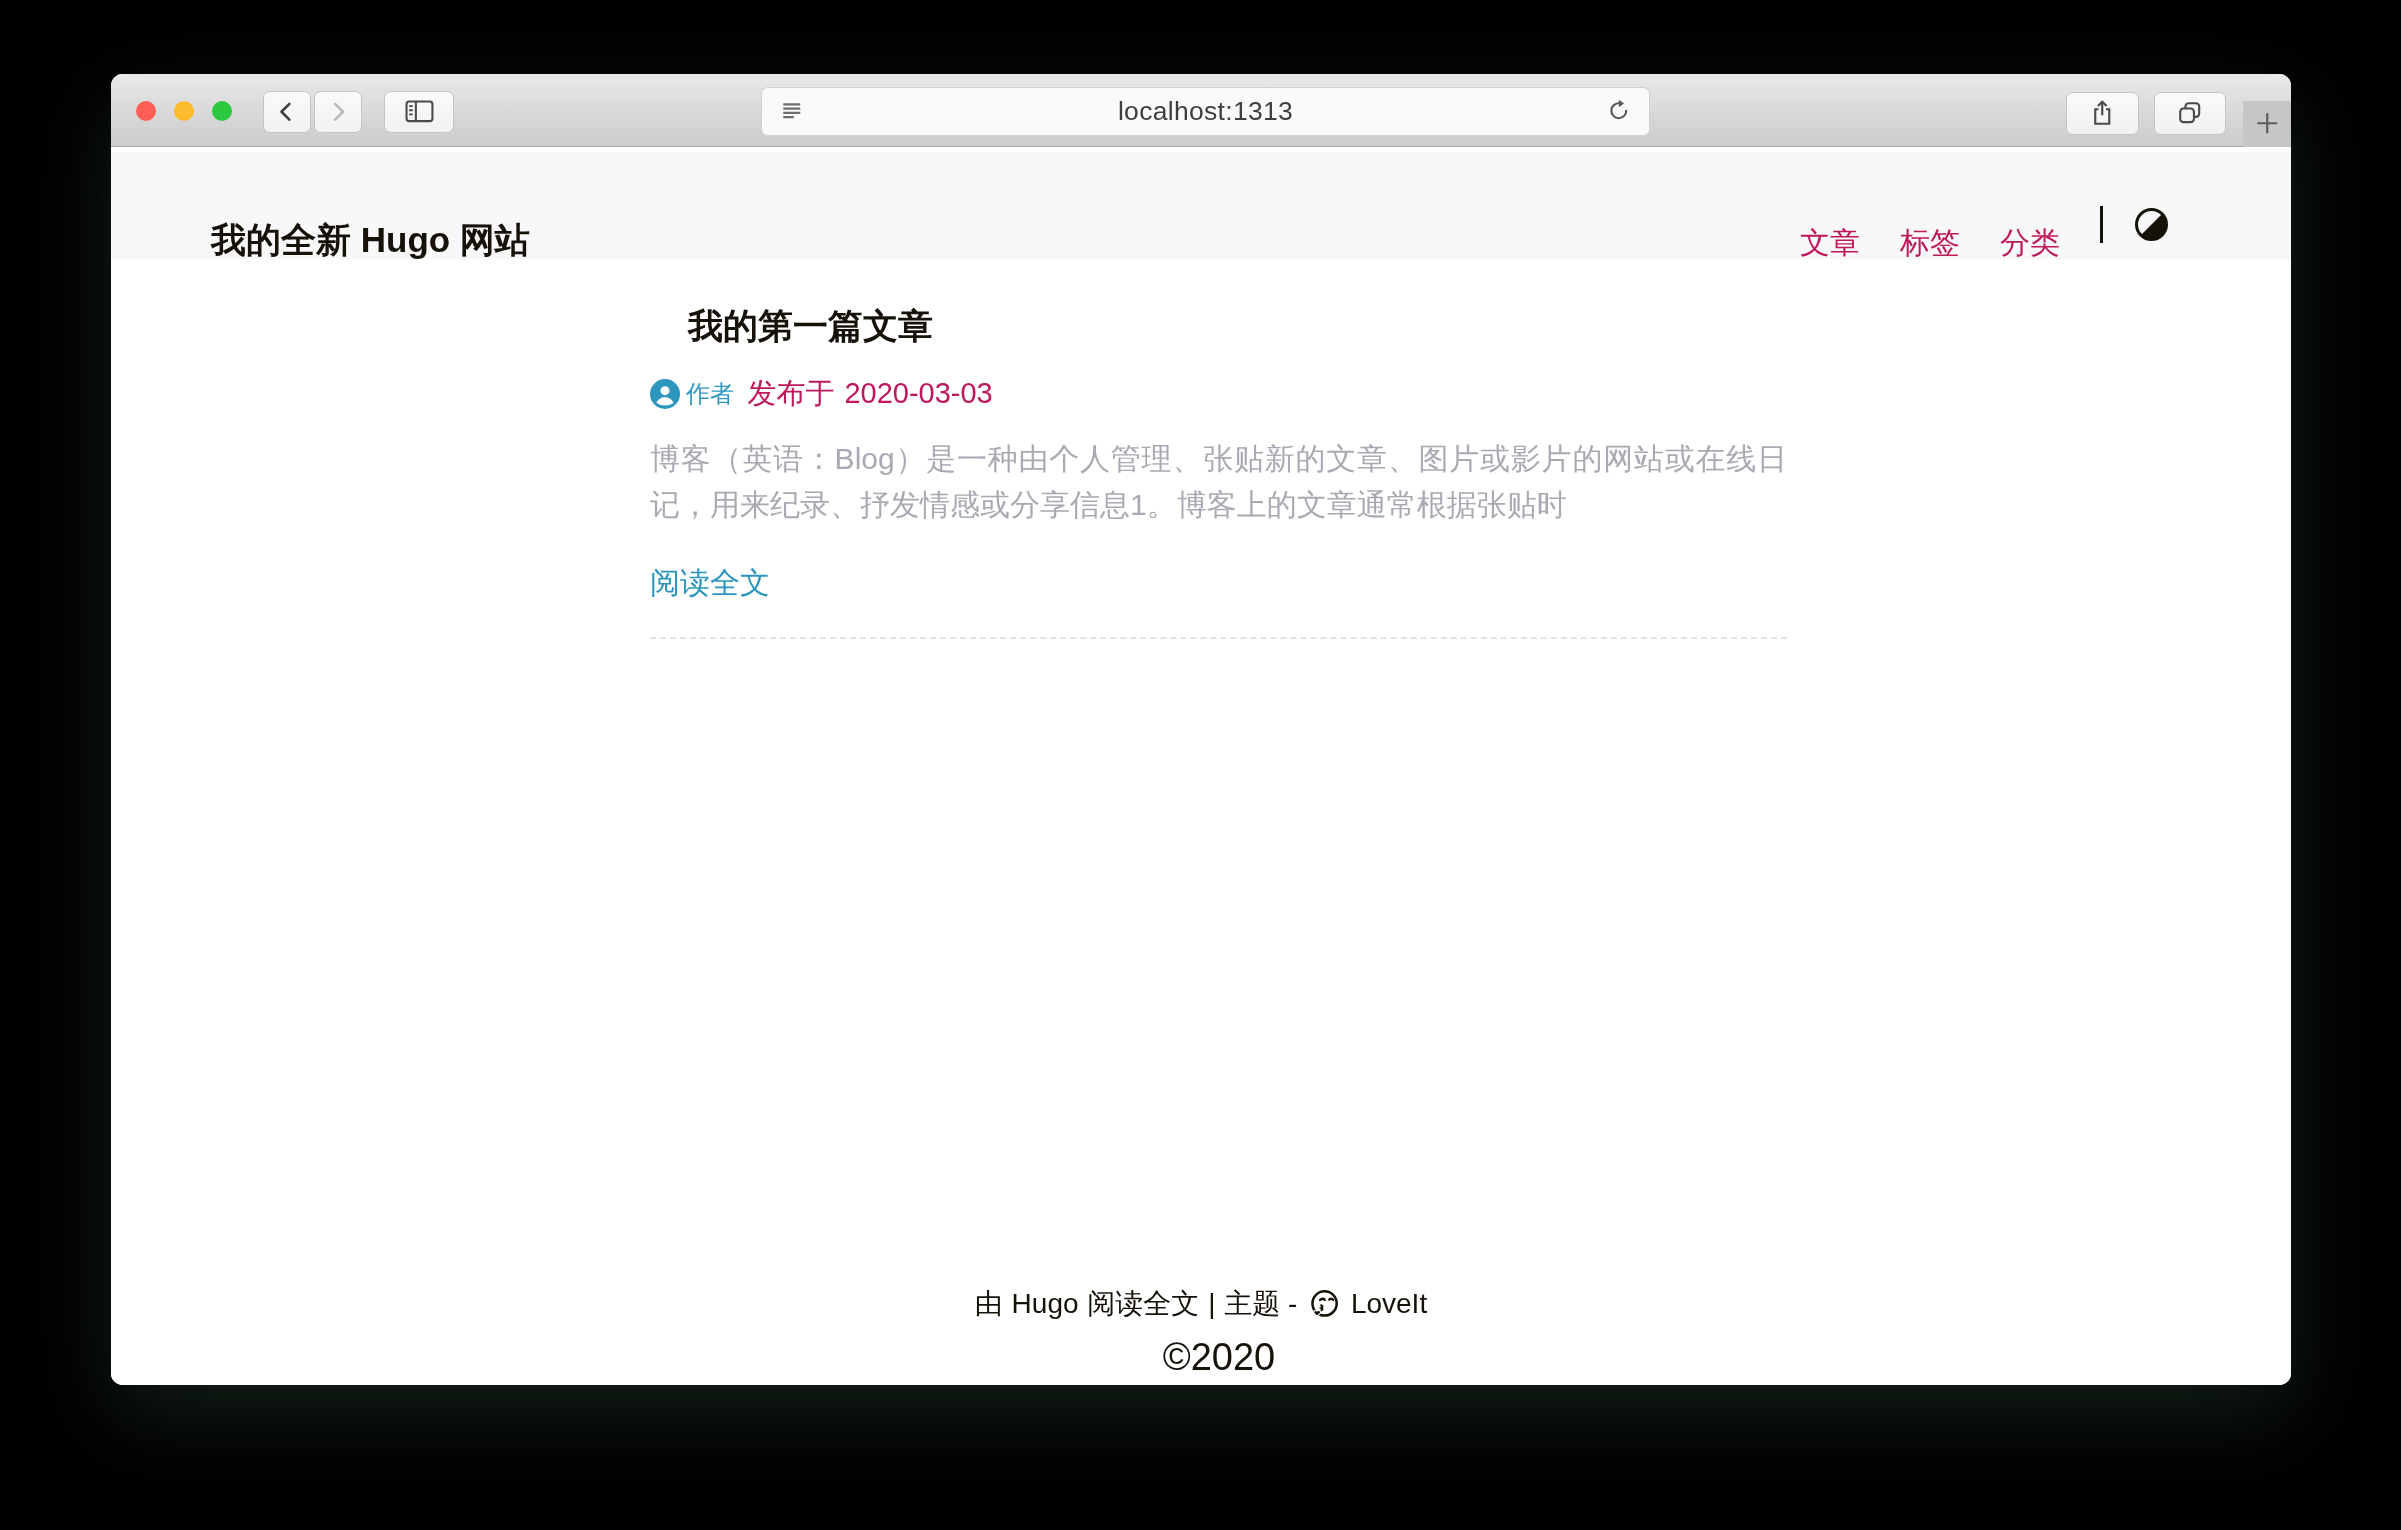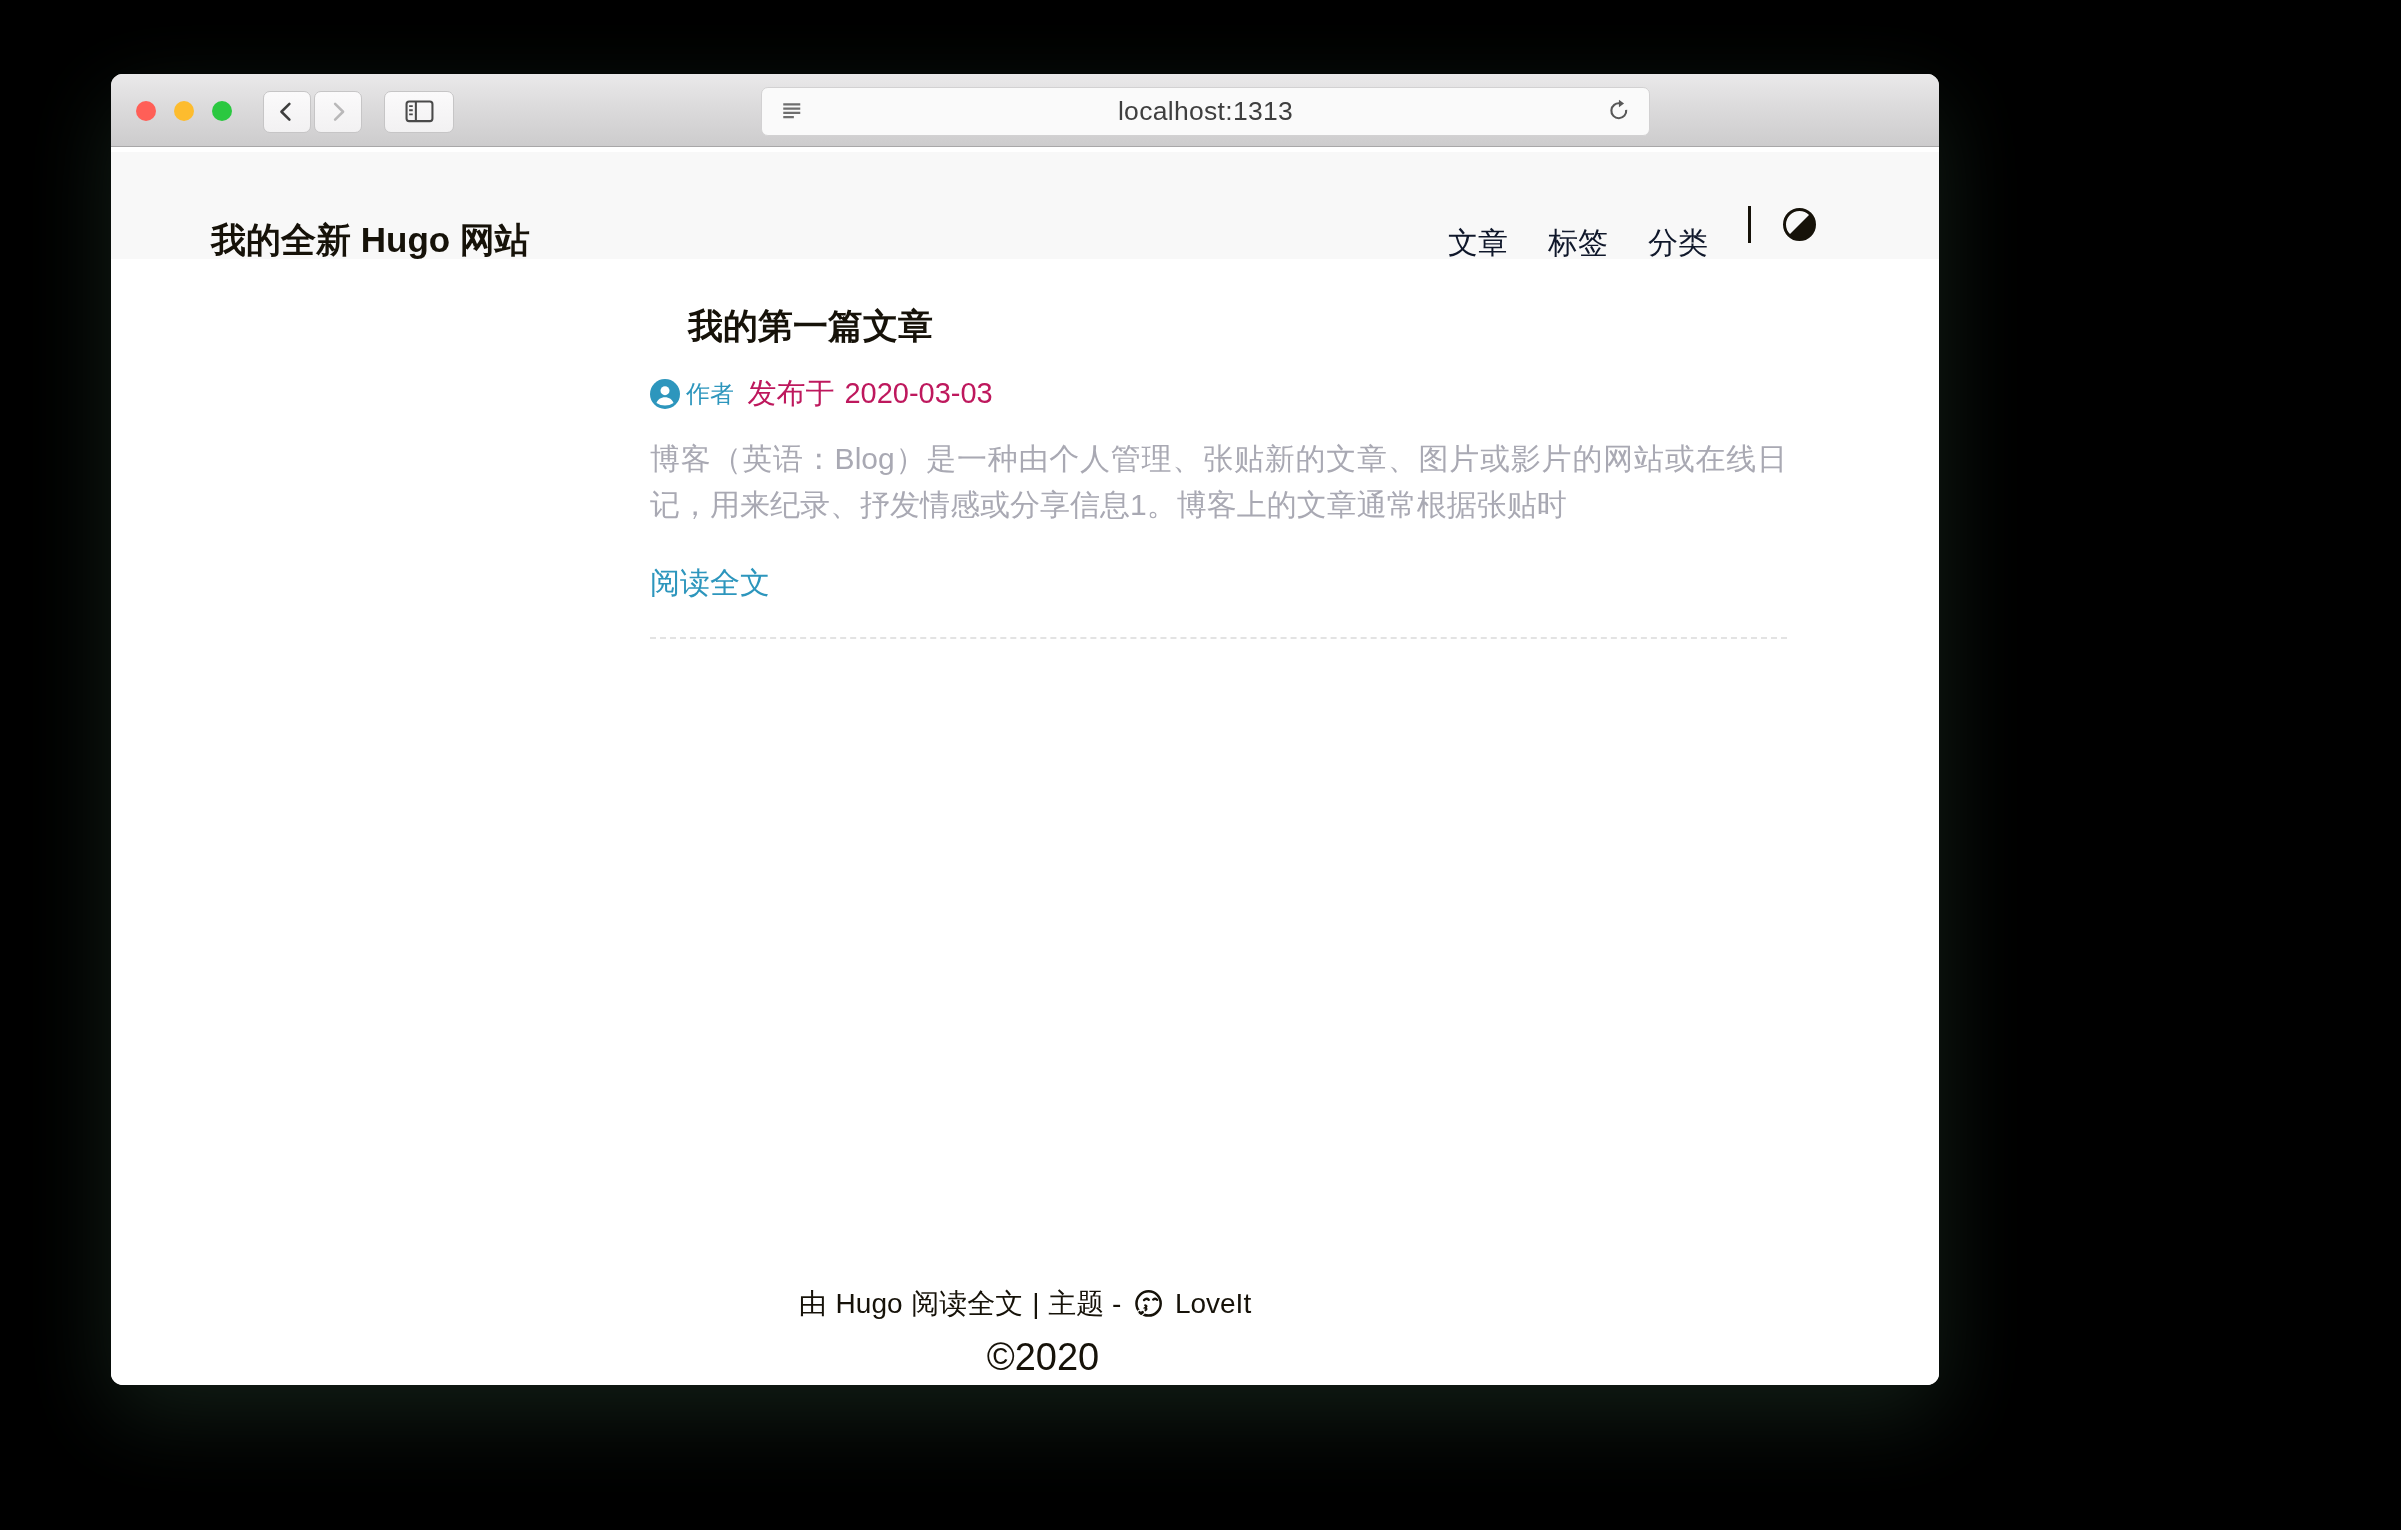--- a/index.html
+++ b/index.html
@@ -6,21 +6,21 @@
   html,body { width:2401px; height:1531px; }
   body {
     background:#000;
     font-family:"Liberation Sans","DejaVu Sans",sans-serif;
     position:relative; overflow:hidden;
   }
   .stage { position:absolute; inset:0; background:#000; }
 
   
   .window {
-    position:absolute; left:111px; top:74px; width:1828px; height:1311px;
+    position:absolute; left:111px; top:74px; width:2180px; height:1311px;
     border-radius:11.8px; overflow:hidden; background:#fff;
     box-shadow:0 29px 88px rgba(55,90,65,.35), 0 9.8px 29px rgba(0,0,0,.7);
   }
 
   
   .toolbar {
     position:absolute; left:0; top:0; width:100%; height:73px;
     background:linear-gradient(180deg,#eae9ea 0%,#dcdbdc 45%,#cdcccd 100%);
     border-bottom:1px solid #a8a7a8;
   }
@@ -59,21 +59,21 @@
 
   
   .site-header {
     position:absolute; left:0; top:78px; width:100%; height:112px;
     background:#f8f8f8;
     display:flex; align-items:flex-end; justify-content:space-between;
     padding:0 123px 0 100px;
   }
   .site-title { font-size:35px; font-weight:bold; color:#161209; cursor:pointer; }
   .nav { display:flex; align-items:center; }
-  .nav-item { font-size:30px; color:#0f172a; margin-left:40px; cursor:pointer;margin-top:38px; }
+  .nav-item { font-size:30px; color:#be185d; margin-left:40px; cursor:pointer;margin-top:38px; }
   .nav-sep { width:2.9px; height:37px; background:#161209; margin:0 32px 0 40px; }
   .theme-toggle {
     width:33px; height:33px; border-radius:50%;
     border:3.9px solid #161209;
     background:linear-gradient(135deg,#f8f8f8 0 49%,#161209 51% 100%);
     cursor:pointer;
   }
 
   
   .content { position:absolute; left:0; top:185px; width:100%; bottom:0; background:#fff; }

